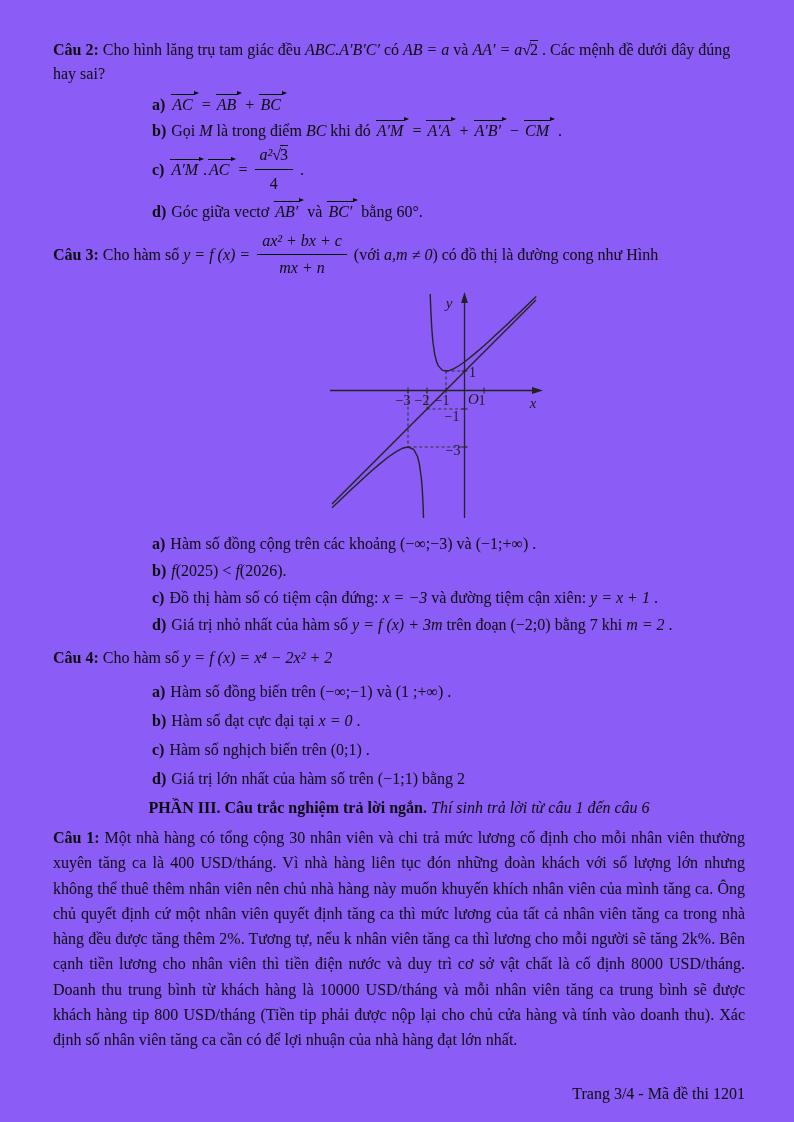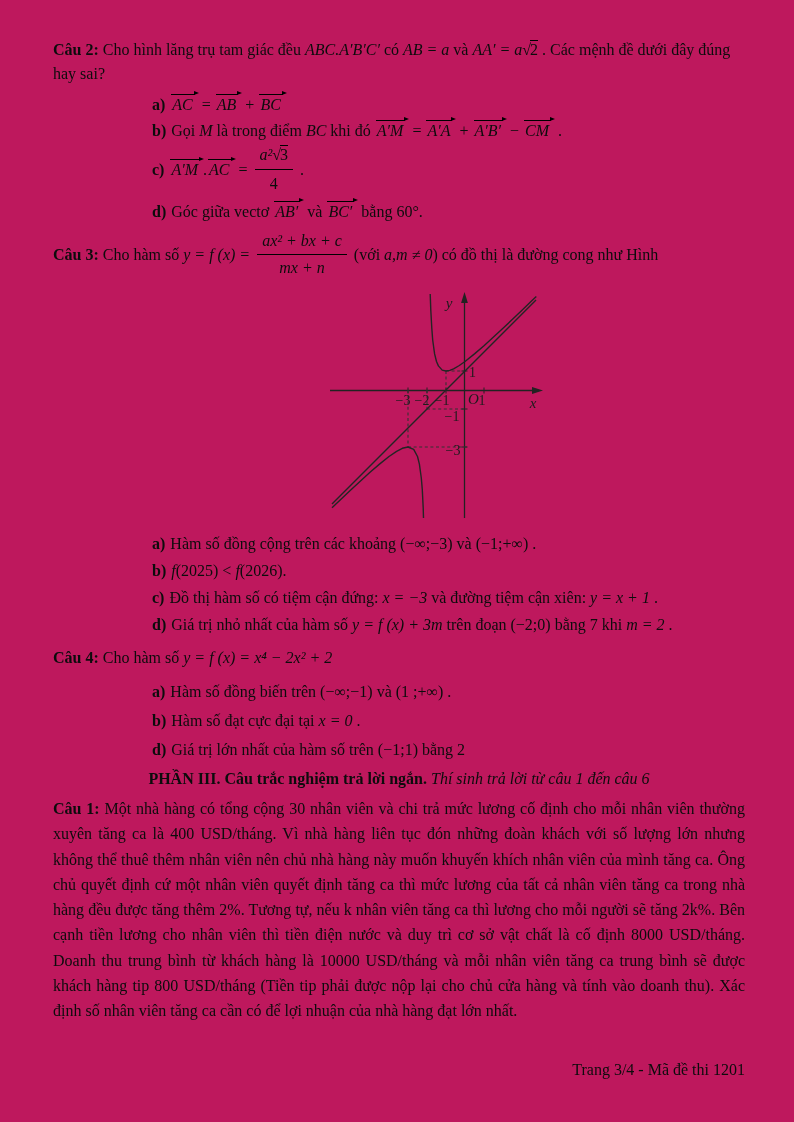--- a/index.html
+++ b/index.html
@@ -1,17 +1,17 @@
 <!DOCTYPE html>
 <html lang="vi"><head>
 <meta charset="utf-8">
 <style>
   html,body{margin:0;padding:0;background:#9e9e9e;}
   .page{
-    position:relative;width:794px;height:1122px;margin:0 auto;background:#be185d;
+    position:relative;width:794px;height:1122px;margin:0 auto;background:#8b5cf6;
     box-sizing:border-box;padding:38px 49px 0 53px;
     font-family:"Liberation Serif","DejaVu Serif",serif;
     font-size:16px;color:#0c0c0c;overflow:hidden;
   }
   p{margin:0;}
   .q-intro{line-height:24px;}
   .qlabel{font-weight:bold;}
   .it{font-style:italic;}
   .opts{margin-left:99px;margin-top:6px;}
   .opt{line-height:26px;}
@@ -30,21 +30,21 @@
   .q3-block{margin-top:6px;line-height:24px;}
   .figure-wrap{margin:2px 0 0 269px;width:228px;height:240px;}
   .graph text{font-family:"Liberation Serif","DejaVu Serif",serif;fill:#1c1c1c;}
   .gt-num{font-size:14px;}
   .gt-var{font-size:15px;font-style:italic;}
   .opt27{line-height:27px;}
   .q4-block{margin-top:7px;line-height:26px;}
   .opt29{line-height:29px;}
   .phan3{margin-top:2px;line-height:26px;text-align:center;}
   .para{text-align:justify;line-height:25.3px;margin-top:4px;}
-  .footer{position:absolute;top:1060px;right:49px;line-height:20px;}
+  .footer{position:absolute;top:1084px;right:49px;line-height:20px;}
 </style>
 </head>
 <body>
 
 <div class="page">
 
   <div class="q-intro">
     <b class="qlabel">Câu 2:</b><span> Cho hình lăng trụ tam giác đều </span><span class="it">ABC.A′B′C′</span><span> có </span><span class="it">AB = a</span><span> và </span><span class="it">AA′ = a</span><span class="sqrt-sign">√</span><span class="rad">2</span><span> . Các mệnh đề dưới đây đúng hay sai?</span>
   </div>
 
@@ -132,20 +132,23 @@
   </div>
 
   <div class="opts">
     <div class="opt opt29">
       <b class="opt-marker">a)</b><span>Hàm số đồng biến trên </span><span>(−∞;−1)</span><span> và </span><span>(1 ;+∞)</span><span> .</span>
     </div>
     <div class="opt opt29">
       <b class="opt-marker">b)</b><span>Hàm số đạt cực đại tại </span><span class="it">x = 0</span><span> .</span>
     </div>
     <div class="opt opt29">
+      <b class="opt-marker">c)</b><span>Hàm số nghịch biến  trên </span><span>(0;1)</span><span> .</span>
+    </div>
+    <div class="opt opt29">
       <b class="opt-marker">d)</b><span>Giá trị lớn nhất của hàm số trên </span><span>(−1;1)</span><span> bằng 2</span>
     </div>
   </div>
 
   <p class="phan3">
     <b>PHẦN III. Câu trắc nghiệm trả lời ngắn. </b><i>Thí sinh trả lời từ câu 1 đến câu 6</i>
   </p>
 
   <p class="para">
     <b class="qlabel">Câu 1:</b><span> Một nhà hàng có tổng cộng 30 nhân viên và chi trả mức lương cố định cho mỗi nhân viên thường xuyên tăng ca là 400 USD/tháng. Vì nhà hàng liên tục đón những đoàn khách với số lượng lớn nhưng không thể thuê thêm nhân viên nên chủ nhà hàng này muốn khuyến khích nhân viên của mình tăng ca. Ông chủ quyết định cứ một nhân viên quyết định tăng ca thì mức lương của tất cả nhân viên tăng ca trong nhà hàng đều được tăng thêm 2%. Tương tự, nếu k nhân viên tăng ca thì lương cho mỗi người sẽ tăng 2k%. Bên cạnh tiền lương cho nhân viên thì tiền điện nước và duy trì cơ sở vật chất là cố định 8000 USD/tháng. Doanh thu trung bình từ khách hàng là 10000 USD/tháng và mỗi nhân viên tăng ca trung bình sẽ được khách hàng tip 800 USD/tháng (Tiền tip phải được nộp lại cho chủ cửa hàng và tính vào doanh thu). Xác định số nhân viên tăng ca cần có để lợi nhuận của nhà hàng đạt lớn nhất.</span>

